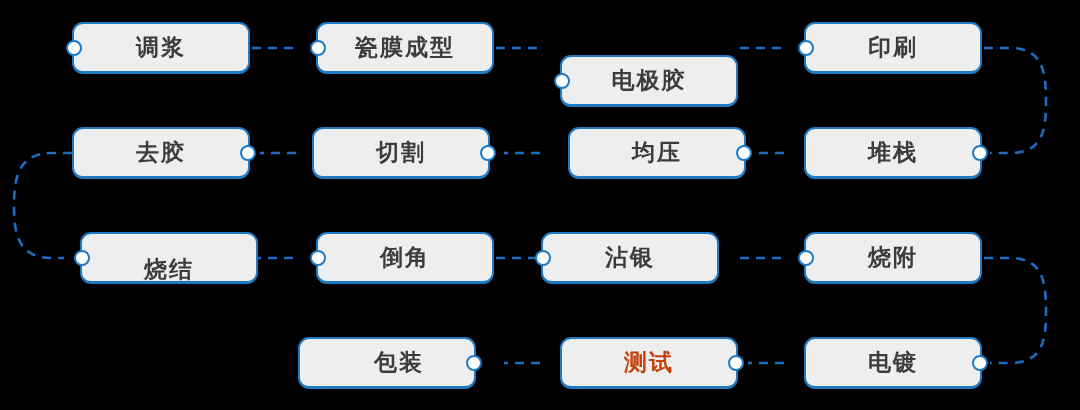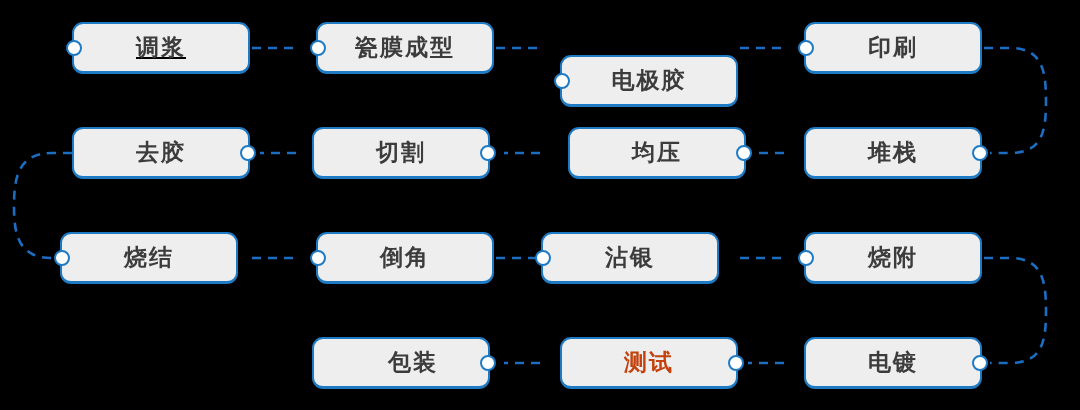--- a/index.html
+++ b/index.html
@@ -88,21 +88,21 @@
       <line x1="496" y1="258" x2="540" y2="258"></line>
       <line x1="740" y1="258" x2="784" y2="258"></line>
 
       <path d="M 984 258 L 1010 258 C 1042 258 1046 280 1046 311 C 1046 342 1042 363 1010 363 L 990 363"></path>
 
       <line x1="784" y1="363" x2="748" y2="363"></line>
       <line x1="540" y1="363" x2="504" y2="363"></line>
     </g>
   </svg>
 
-  <div class="node" style="left:72px;  top:22px;text-decoration:underline;">
+  <div class="node" style="left:72px;  top:22px;">
     <span class="port left"></span>
     <span class="label">调浆</span>
   </div>
   <div class="node" style="left:316px; top:22px;align-items:center;">
     <span class="port left"></span>
     <span class="label">瓷膜成型</span>
   </div>
   <div class="node" style="left:560px; top:22px;margin-top:33px;">
     <span class="port left"></span>
     <span class="label">电极胶</span>
@@ -122,38 +122,38 @@
   </div>
   <div class="node" style="left:568px; top:127px;">
     <span class="port right"></span>
     <span class="label">均压</span>
   </div>
   <div class="node" style="left:804px; top:127px;justify-content:center;">
     <span class="port right"></span>
     <span class="label">堆栈</span>
   </div>
 
-  <div class="node" style="left:60px;  top:232px;">
+  <div class="node" style="left:80px;  top:232px;align-items:flex-end;">
     <span class="port left"></span>
     <span class="label">烧结</span>
   </div>
   <div class="node" style="left:316px; top:232px;">
     <span class="port left"></span>
     <span class="label">倒角</span>
   </div>
   <div class="node" style="left:541px; top:232px;">
     <span class="port left"></span>
     <span class="label">沾银</span>
   </div>
   <div class="node" style="left:804px; top:232px;">
     <span class="port left"></span>
     <span class="label">烧附</span>
   </div>
 
-  <div class="node" style="left:312px; top:337px;padding-left:24px;">
+  <div class="node" style="left:298px; top:337px;padding-left:24px;">
     <span class="port right"></span>
     <span class="label">包装</span>
   </div>
   <div class="node highlight" style="left:560px; top:337px;">
     <span class="port right"></span>
     <span class="label">测试</span>
   </div>
   <div class="node" style="left:804px; top:337px;">
     <span class="port right"></span>
     <span class="label">电镀</span>

